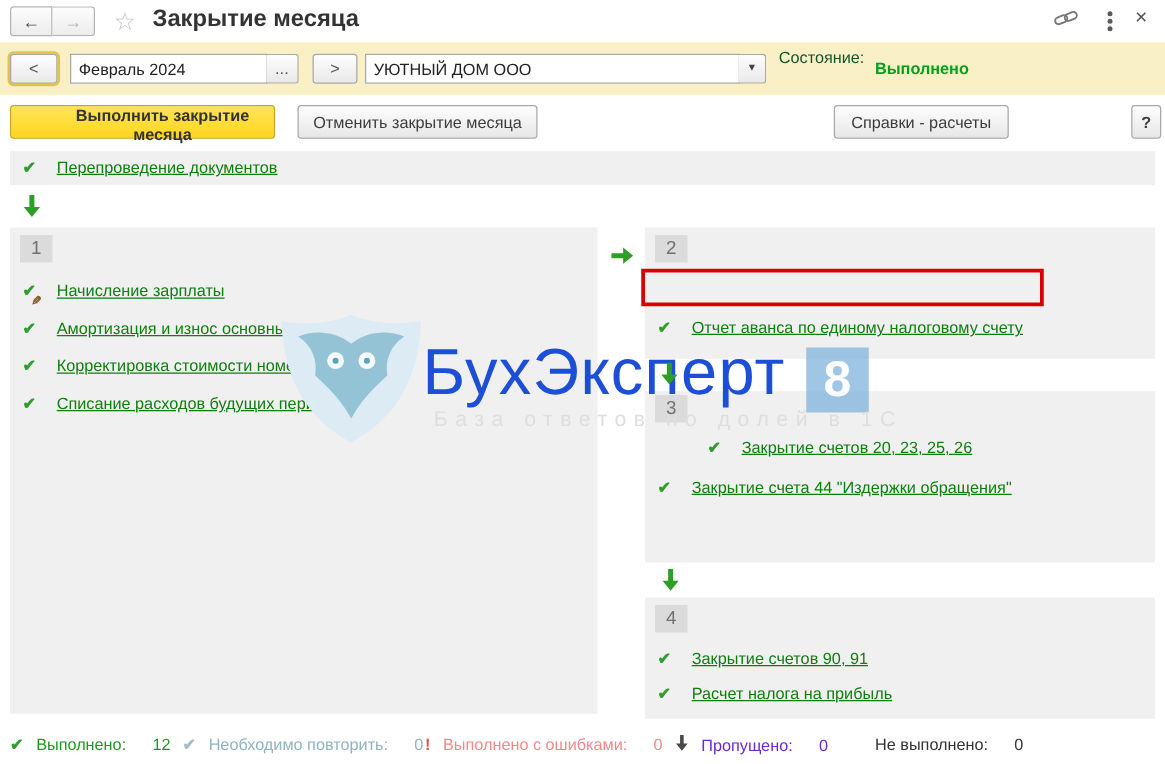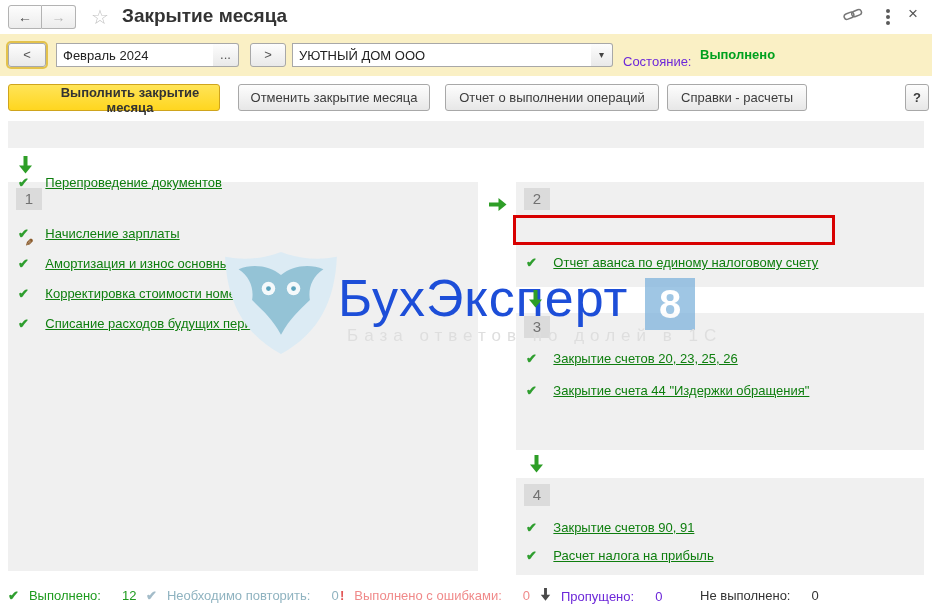--- a/index.html
+++ b/index.html
@@ -27,21 +27,21 @@
   .btn-sm { border:1px solid #a8a8a8; background:linear-gradient(#fdfdfd,#e9e9e9); border-radius:3px;
             text-align:center; line-height:22px; color:#555; cursor:pointer; }
   .btn-prev { left:8px; width:38px; box-shadow:0 0 0 2px #e3c24c; }
   .btn-next { left:250px; width:36px; }
   .txtfield { border:1px solid #a8a8a8; background:#fff; padding:0 6px; color:#222; font-size:13px;
               font-family:"Liberation Sans",sans-serif; }
   .period { left:56px; width:158px; }
   .btn-more { left:213px; width:26px; border-radius:0 3px 3px 0; border-left:none; }
   .org { left:292px; width:300px; }
   .btn-drop { left:591px; width:22px; border-radius:0 3px 3px 0; border-left:none; color:#444; font-size:10px; }
-  .state-label { position:absolute; left:623px; top:20px; font-size:13px; color:#6d28d9; }
+  .state-label { position:absolute; left:623px; top:4px; font-size:13px; color:#14532d; }
   .state-value { position:absolute; left:700px; top:13px; font-size:13px; font-weight:bold; color:#00A01E; }
 
   
   .cmdbar { position:absolute; left:0; top:76px; width:932px; height:45px; background:#fff; }
   .cmd { position:absolute; top:8px; height:27px; border:1px solid #a8a8a8; border-radius:3px;
          background:linear-gradient(#fdfdfd,#e7e7e7); font-size:13px; color:#3c3c3c; cursor:pointer;
          font-family:"Liberation Sans",sans-serif; }
   .cmd-run { left:8px; width:212px; background:linear-gradient(#ffe458,#ffd61f); border-color:#cfa41c;
              font-weight:bold; color:#333;padding-left:32px; }
   .cmd-cancel { left:238px; width:192px; }
@@ -117,27 +117,26 @@
     <div class="ctl btn-sm btn-next">&gt;</div>
     <input class="ctl txtfield org" value="УЮТНЫЙ ДОМ ООО" style="">
     <div class="ctl btn-sm btn-drop">▾</div>
     <div class="state-label">Состояние:</div>
     <div class="state-value">Выполнено</div>
   </div>
 
   <div class="cmdbar">
     <button class="cmd cmd-run">Выполнить закрытие месяца</button>
     <button class="cmd cmd-cancel">Отменить закрытие месяца</button>
-    <button class="cmd cmd-report">Отчет о выполнении операций</button>
     <button class="cmd cmd-ref">Справки - расчеты</button>
     <button class="cmd cmd-help">?</button>
   </div>
 
   <div class="repost-strip">
-    <div class="row" style="left:10px; top:0;margin-top:48px;">
+    <div class="row" style="left:10px; top:0;">
       <span class="chk">✔</span>
       <a class="lnk">Перепроведение документов</a>
     </div>
   </div>
 
   <div class="arrow" style="left:18px; top:156px;">
     <svg width="15" height="18" viewBox="0 0 15 18">
         <path d="M5.5 0h4v9.5H14L7.5 17.5 1 9.5h4.5z" fill="#2e9e27"></path>
       </svg>
   </div>
@@ -178,21 +177,21 @@
   <div class="hl-rect"></div>
 
   <div class="arrow" style="left:528px; top:290px;">
     <svg width="15" height="18" viewBox="0 0 15 18">
         <path d="M5.5 0h4v9.5H14L7.5 17.5 1 9.5h4.5z" fill="#2e9e27"></path>
       </svg>
   </div>
 
   <div class="panel panel-b3">
     <div class="badge" style="top:3px;">3</div>
-    <div class="row" style="top:32px;">
+    <div class="row" style="top:32px;margin-left:40px;">
       <span class="chk">✔</span>
       <a class="lnk">Закрытие счетов 20, 23, 25, 26</a>
     </div>
     <div class="row" style="top:64px;">
       <span class="chk">✔</span>
       <a class="lnk">Закрытие счета 44 "Издержки обращения"</a>
     </div>
   </div>
 
   <div class="arrow" style="left:529px; top:455px;">

